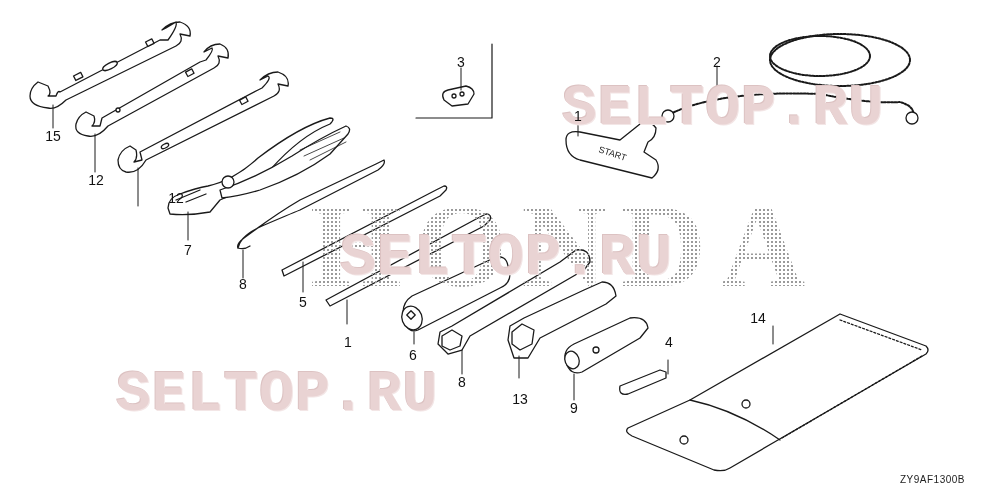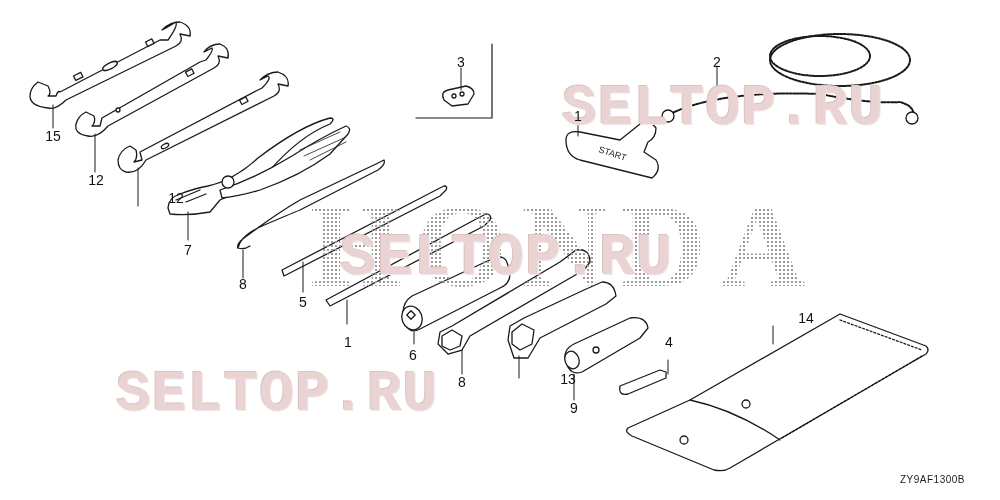--- a/index.html
+++ b/index.html
@@ -143,21 +143,21 @@
 
 <div class="callout" style="left:53px; top:136px;">15</div>
 <div class="callout" style="left:96px; top:180px;">12</div>
 <div class="callout" style="left:140px; top:198px;margin-left:36px;">12</div>
 <div class="callout" style="left:188px; top:250px;">7</div>
 <div class="callout" style="left:243px; top:284px;">8</div>
 <div class="callout" style="left:303px; top:302px;">5</div>
 <div class="callout" style="left:348px; top:342px;">1</div>
 <div class="callout" style="left:413px; top:355px;">6</div>
 <div class="callout" style="left:462px; top:382px;">8</div>
-<div class="callout" style="left:520px; top:379px;margin-left:48px;">13</div>
+<div class="callout" style="left:520px; top:399px;">13</div>
 <div class="callout" style="left:574px; top:408px;">9</div>
 <div class="callout" style="left:669px; top:342px;">4</div>
-<div class="callout" style="left:806px; top:318px;">14</div>
+<div class="callout" style="left:758px; top:318px;">14</div>
 <div class="callout" style="left:461px; top:62px;">3</div>
 <div class="callout" style="left:578px; top:116px;">1</div>
 <div class="callout" style="left:717px; top:62px;">2</div>
 
 <div class="code" style="left:900px; top:474px;">ZY9AF1300B</div>
 
 </body></html>

